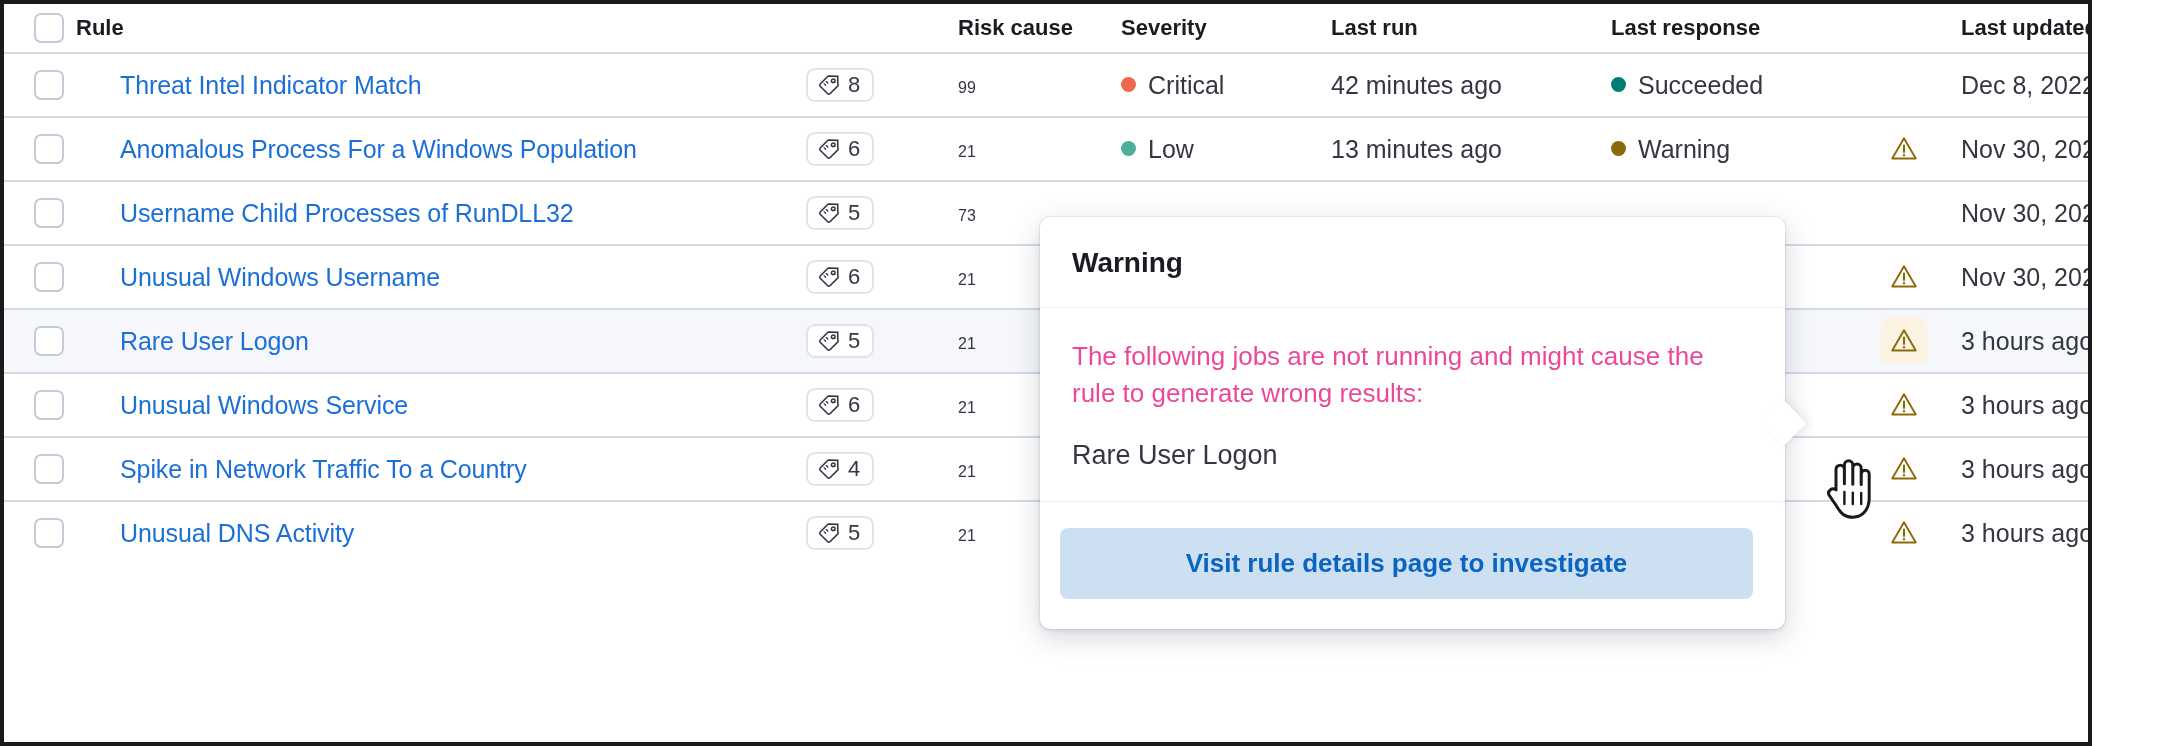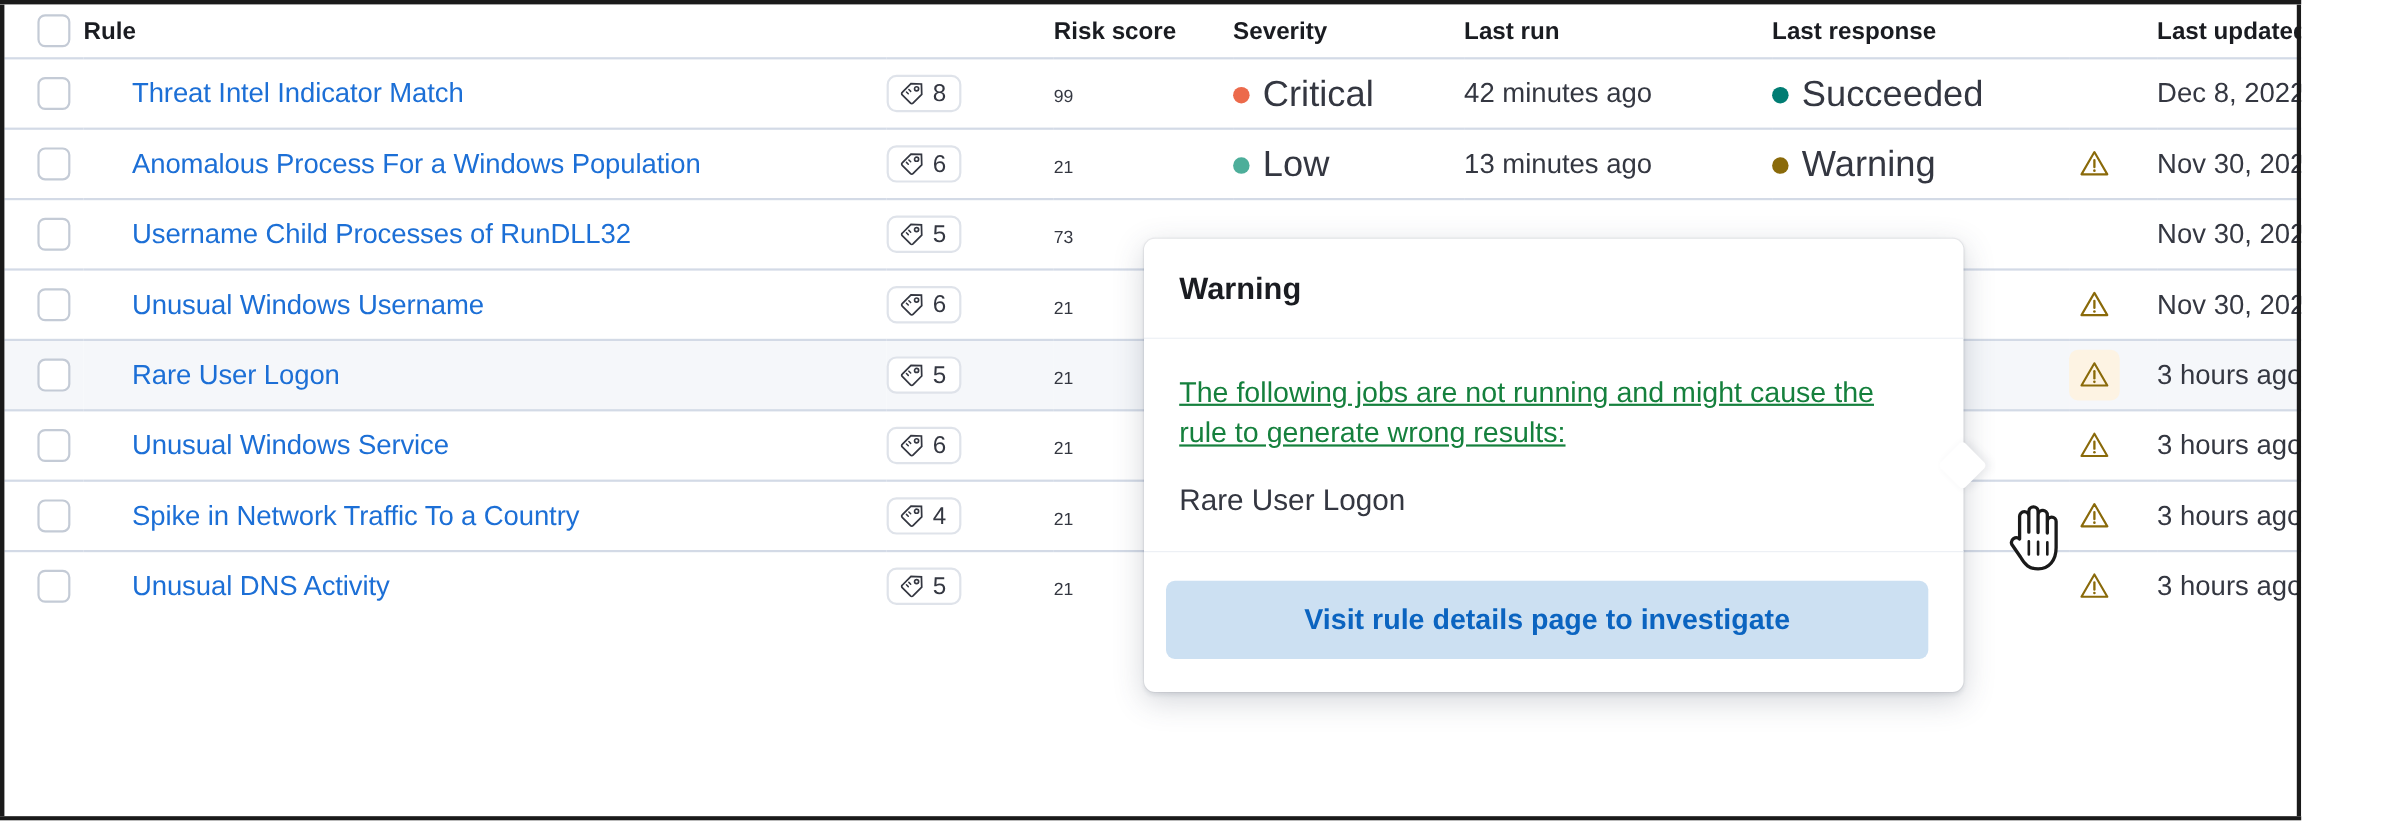--- a/index.html
+++ b/index.html
@@ -119,21 +119,21 @@
 
   .dot {
     display: inline-block;
     width: 15px;
     height: 15px;
     border-radius: 50%;
     margin-right: 12px;
     vertical-align: 2px;
   }
   .sev-text, .resp-text {
-    font-size: 33px;
+    font-size: 25px;
     color: #343741;
   }
   .lastrun-text, .upd-text {
     font-size: 25px;
     color: #343741;
     margin-top: 47px;
   }
 
   .warn-cell { text-align: left; }
   .warn-icon-wrap {
@@ -179,23 +179,22 @@
     padding: 30px 32px 28px 32px;
     border-bottom: 1px solid #eceff4;
   }
   .popover-body {
     padding: 30px 32px 30px 32px;
     border-bottom: 1px solid #eceff4;
   }
   .popover-msg {
     font-size: 26px;
     line-height: 1.42;
-    color: #15803d;
+    color: #ec4899;
     margin: 0 0 28px 0;
-    text-decoration: underline;
   }
   .popover-job {
     font-size: 27px;
     color: #343741;
     margin: 0;
   }
   .popover-footer {
     padding: 26px 32px 30px 20px;
   }
   .popover-button {
@@ -242,21 +241,21 @@
         <col class="col-warn">
         <col class="col-upd">
     </colgroup>
     <thead>
       <tr>
         <th>
           <span class="checkbox"></span>
         </th>
         <th>Rule</th>
         <th></th>
-        <th>Risk score</th>
+        <th>Risk cause</th>
         <th>Severity</th>
         <th>Last run</th>
         <th>Last response</th>
         <th></th>
         <th>Last updated</th>
       </tr>
     </thead>
     <tbody id="rows-body">
         <tr>
           <td>

